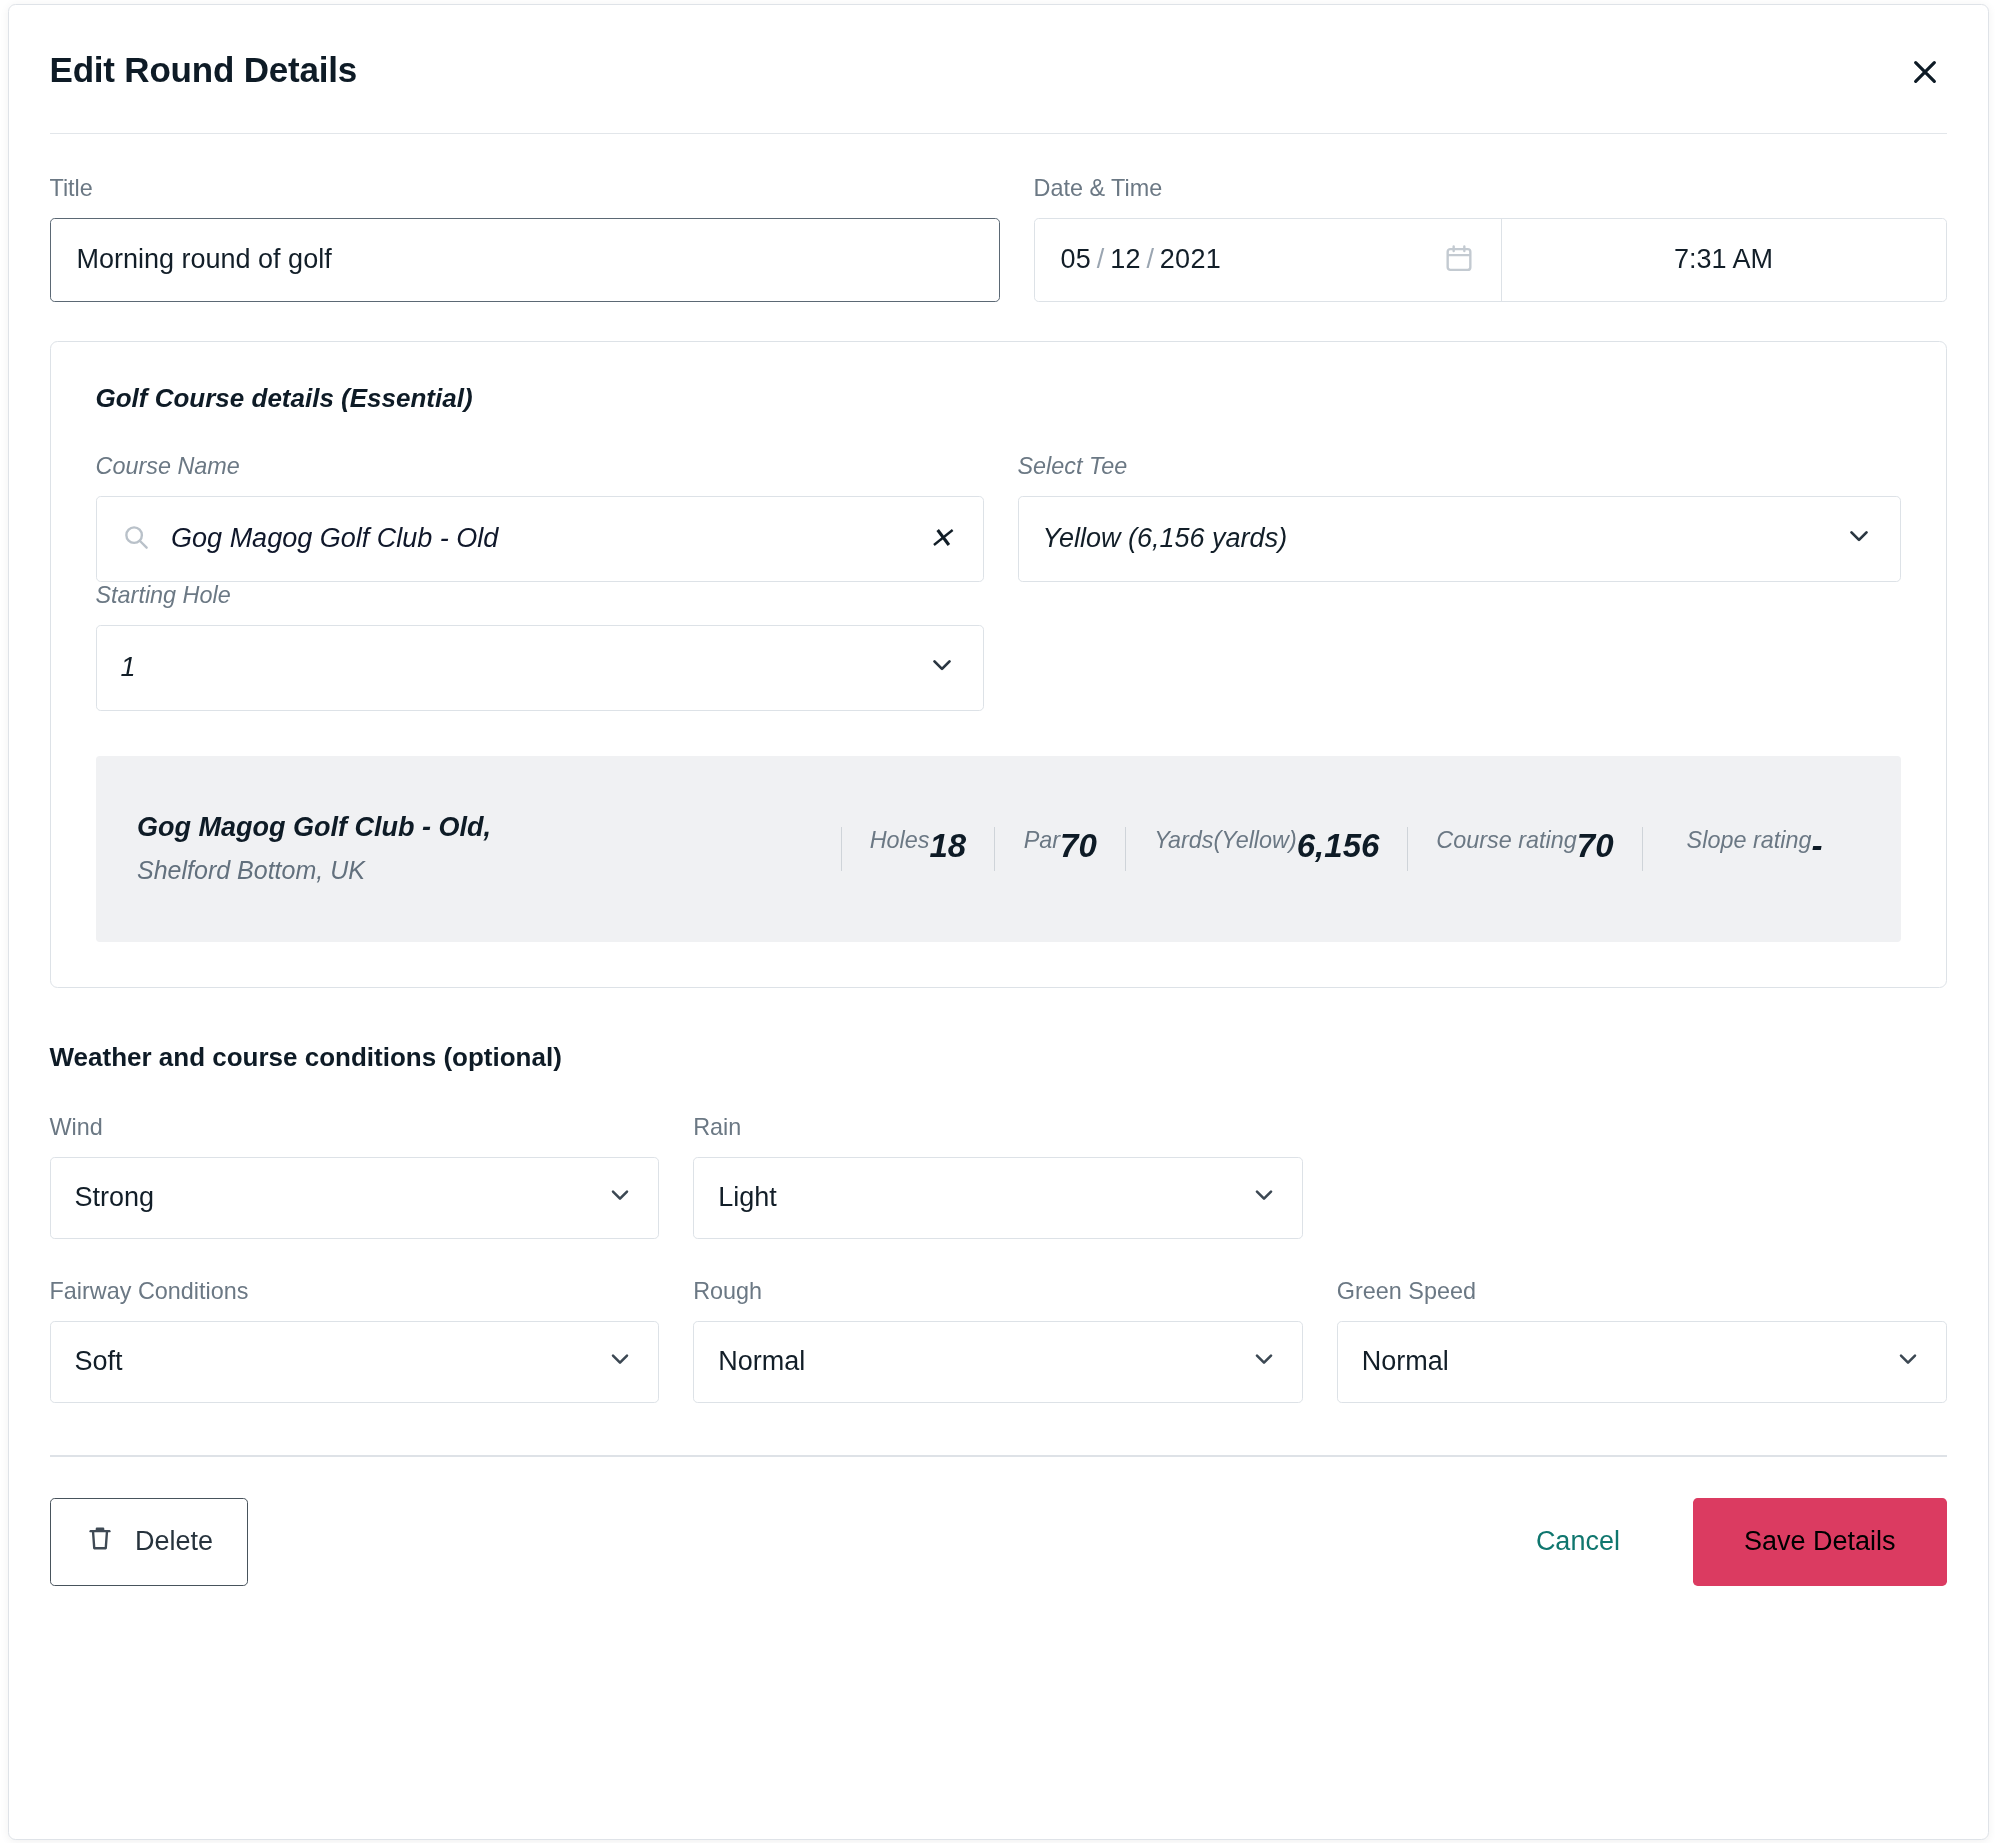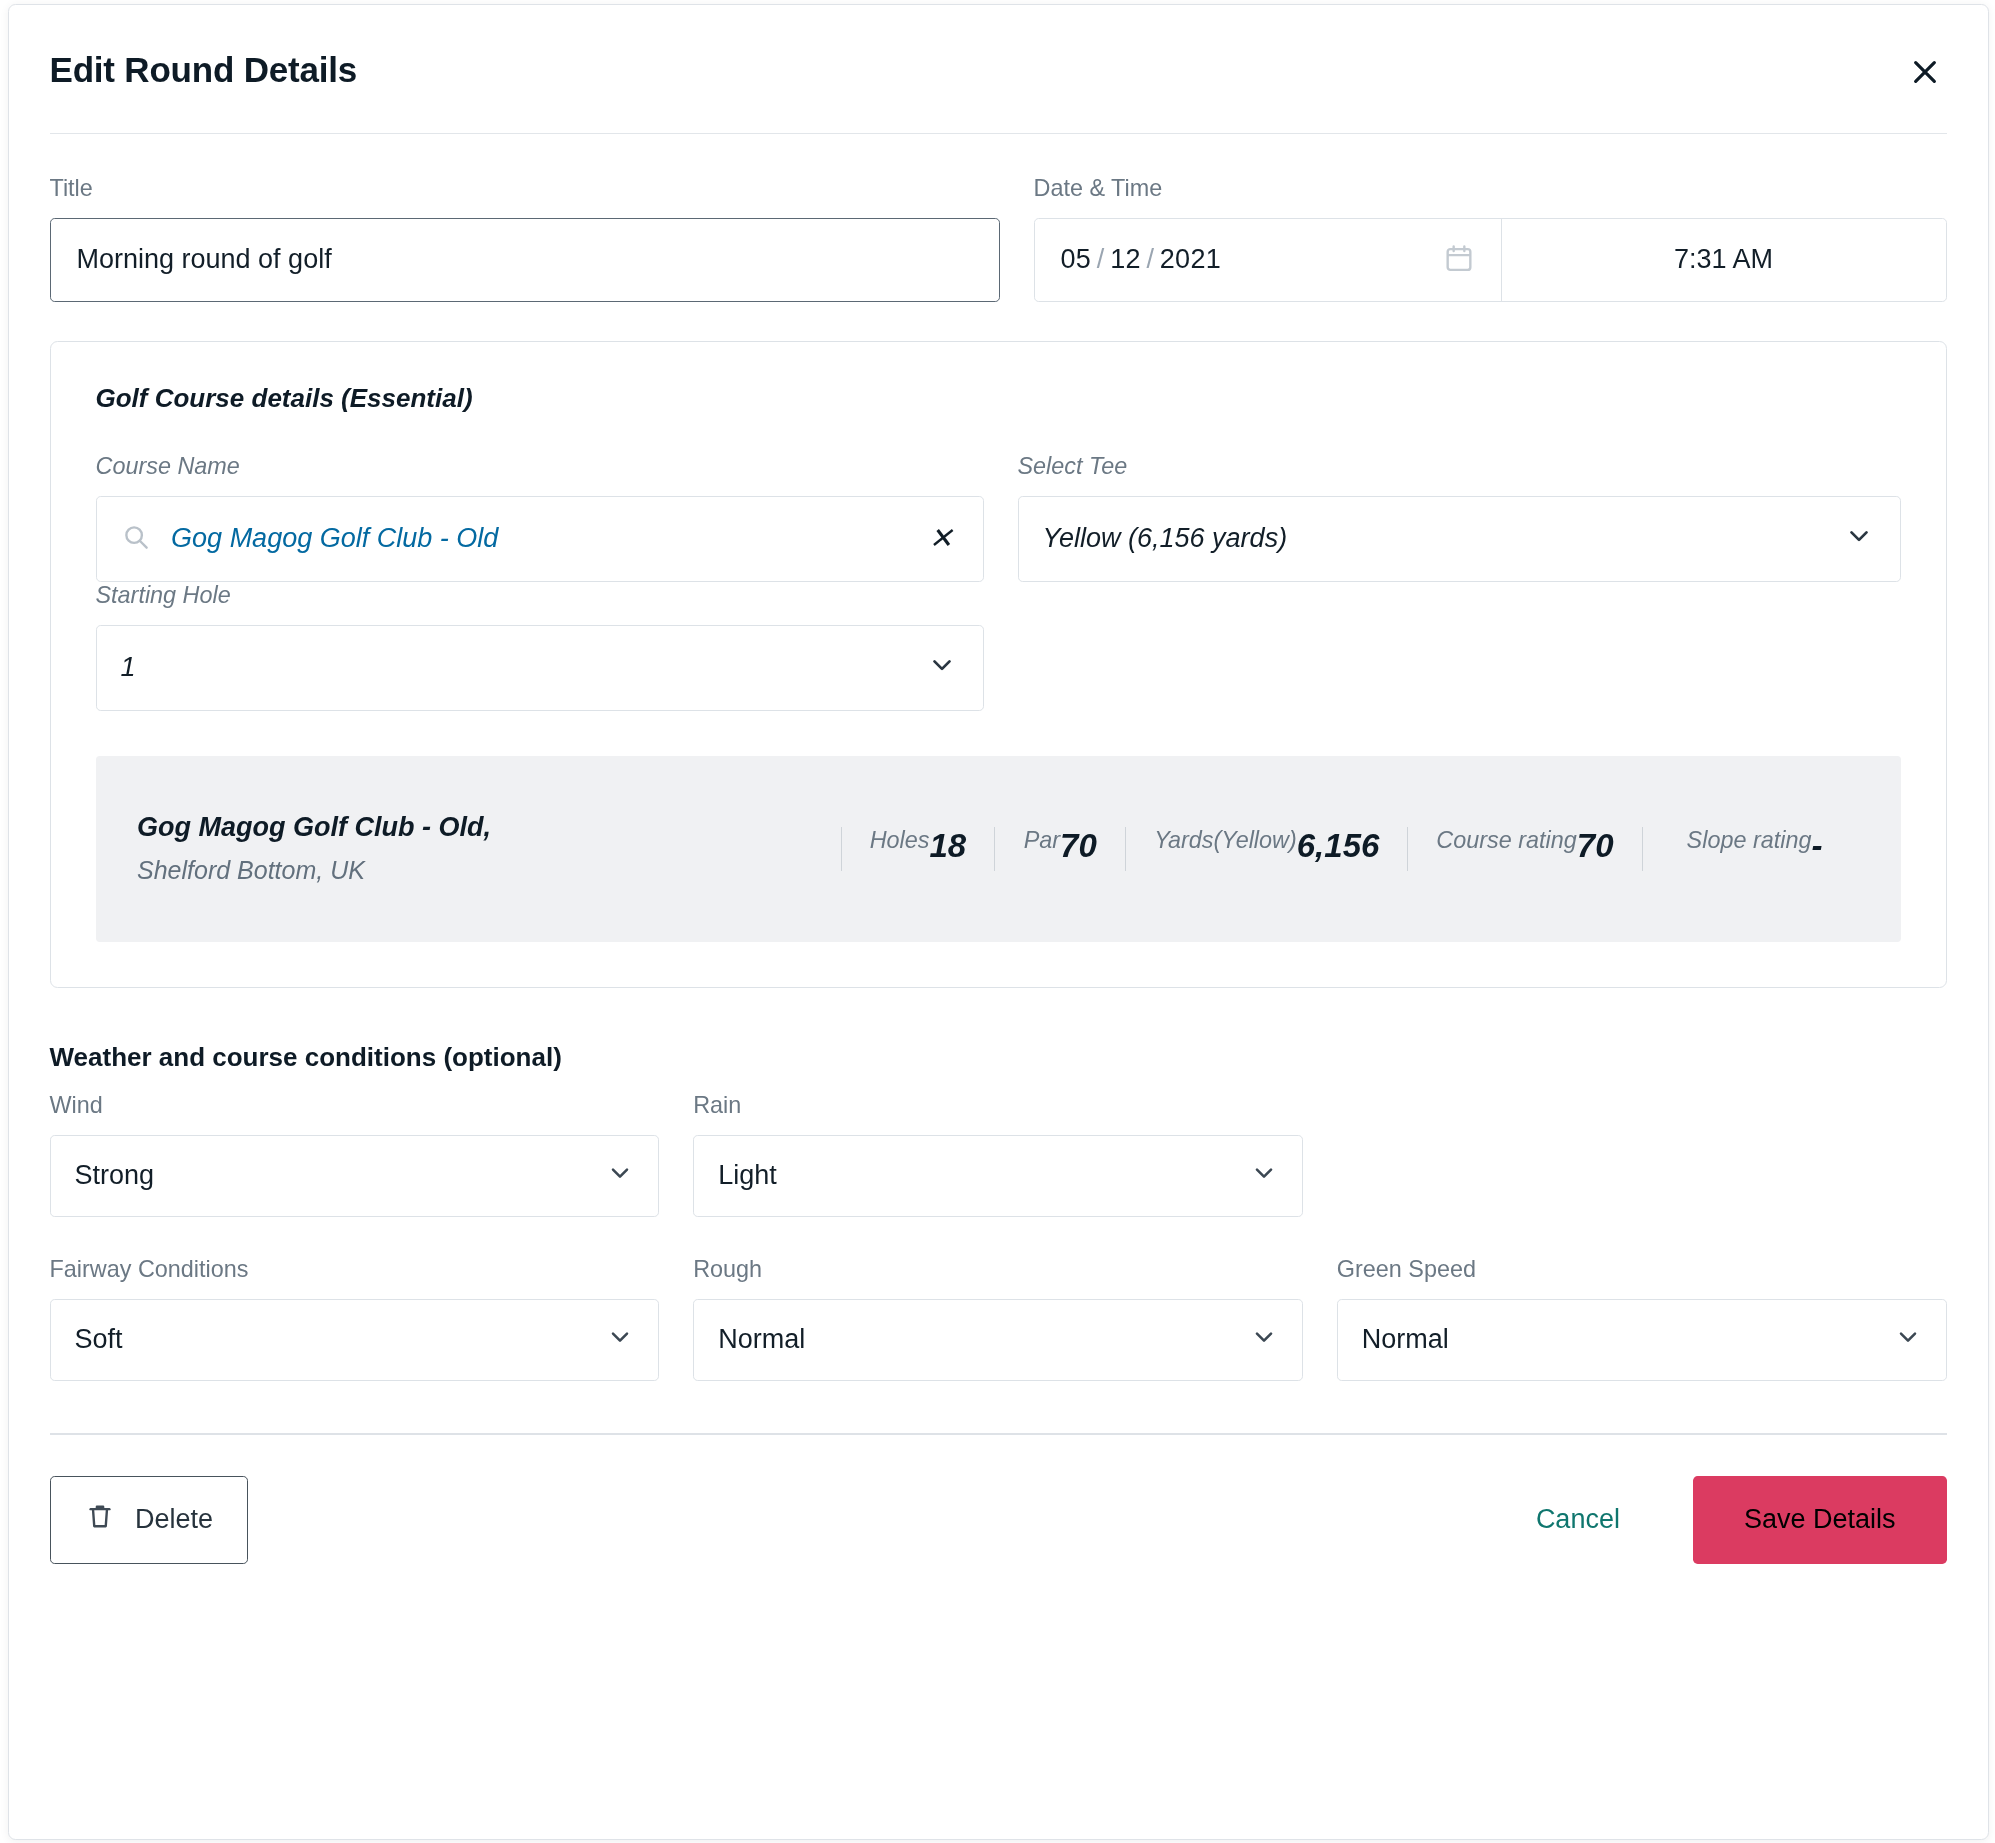--- a/index.html
+++ b/index.html
@@ -74,21 +74,21 @@
     padding: 41px 45px 45px 45px;
     font-style: italic;
   }
   .card-heading {
     font-size: 26px; font-weight: 700; color: #0e1b26; margin-bottom: 39px;
   }
   .search-field {
     height: 86px; border: 1.9px solid #dde2e7; border-radius: 4.7px; background: #fff;
     display: flex; align-items: center; padding: 0 24px; gap: 20.6px; position: relative;
   }
-  .search-value { font-size: 27px; color: #0369a1; flex: 1; }
+  .search-value { font-size: 27px; color: #0f172a; flex: 1; }
   .clear-x { font-size: 29px; color: #111d27; cursor: pointer; line-height: 1; padding: 3.7px 5.6px; }
 
   .selectbox {
     height: 86px; border: 1.9px solid #dde2e7; border-radius: 4.7px; background: #fff;
     display: flex; align-items: center; padding: 0 24px; position: relative;
     font-size: 27px; color: #121e28; cursor: pointer;
   }
   .selectbox .chev { position: absolute; right: 26px; top: 50%; transform: translateY(-50%); }
 
   
@@ -111,21 +111,21 @@
   .stats-name .n2 { font-size: 25px; color: #62707d; }
   .stat {
     padding: 0 28px; border-left: 0.9px solid #cfd4d9; text-align: center; min-width: 112px;
     display: flex; flex-direction: row; align-items: flex-start; justify-content: center;
   }
   .stat .k { font-size: 23.4px; color: #6b7884; margin-bottom: 17px; white-space: nowrap; }
   .stat .v { font-size: 33px; font-weight: 700; color: #0e1b26; }
 
   
   .weather-heading {
-    font-size: 26px; font-weight: 700; color: #0e1b26; margin-top: 54px; margin-bottom: 19px;
+    font-size: 26px; font-weight: 700; color: #0e1b26; margin-top: 54px; margin-bottom: 41px;
   }
   .w-row { display: flex; gap: 34px; }
   .w-col { width: 618px; }
   .w-select {
     height: 82px; border: 1.9px solid #dde2e7; border-radius: 4.7px; background: #fff;
     display: flex; align-items: center; padding: 0 24px; position: relative;
     font-size: 27px; color: #121e28; cursor: pointer;
   }
   .w-select .chev { position: absolute; right: 24px; top: 50%; transform: translateY(-50%); }
 

